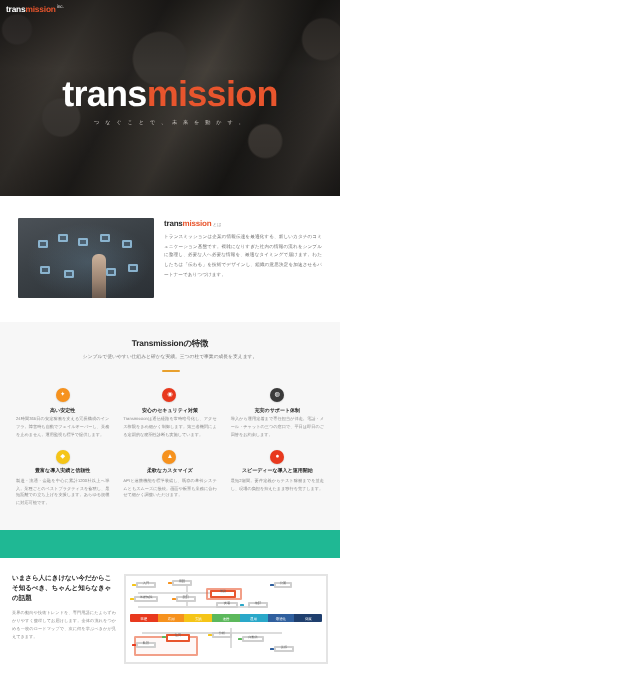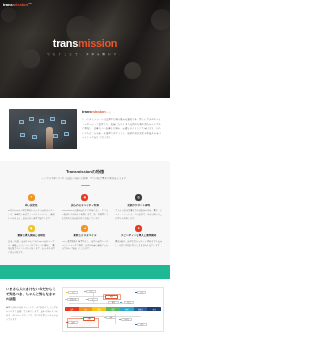--- a/index.html
+++ b/index.html
@@ -40,21 +40,21 @@
     z-index:5;
   }
   .logo .l1 { color:#ffffff; }
   .logo .l2 { color:#e8552d; }
   .logo .l3 { color:#ffffff; font-size:2.4px; font-weight:400; margin-left:.6px; opacity:.85; }
 
   .hero-inner {
     position:absolute; left:0; right:0; top:38px;
     text-align:center; z-index:4;
   }
-  .hero-title { font-size:11px; font-weight:700; letter-spacing:-0.35px; line-height:1; }
+  .hero-title { font-size:18px; font-weight:700; letter-spacing:-0.35px; line-height:1; }
   .hero-title .w { color:#ffffff; }
   .hero-title .o { color:#e8552d; }
   .hero-sub {
     margin-top:3.5px; color:#d9d4cf; font-size:2.6px; letter-spacing:1.1px;
     line-height:1.3; opacity:.92;
   }
 
   
   .about {
     display:flex; align-items:flex-start; gap:5px;

